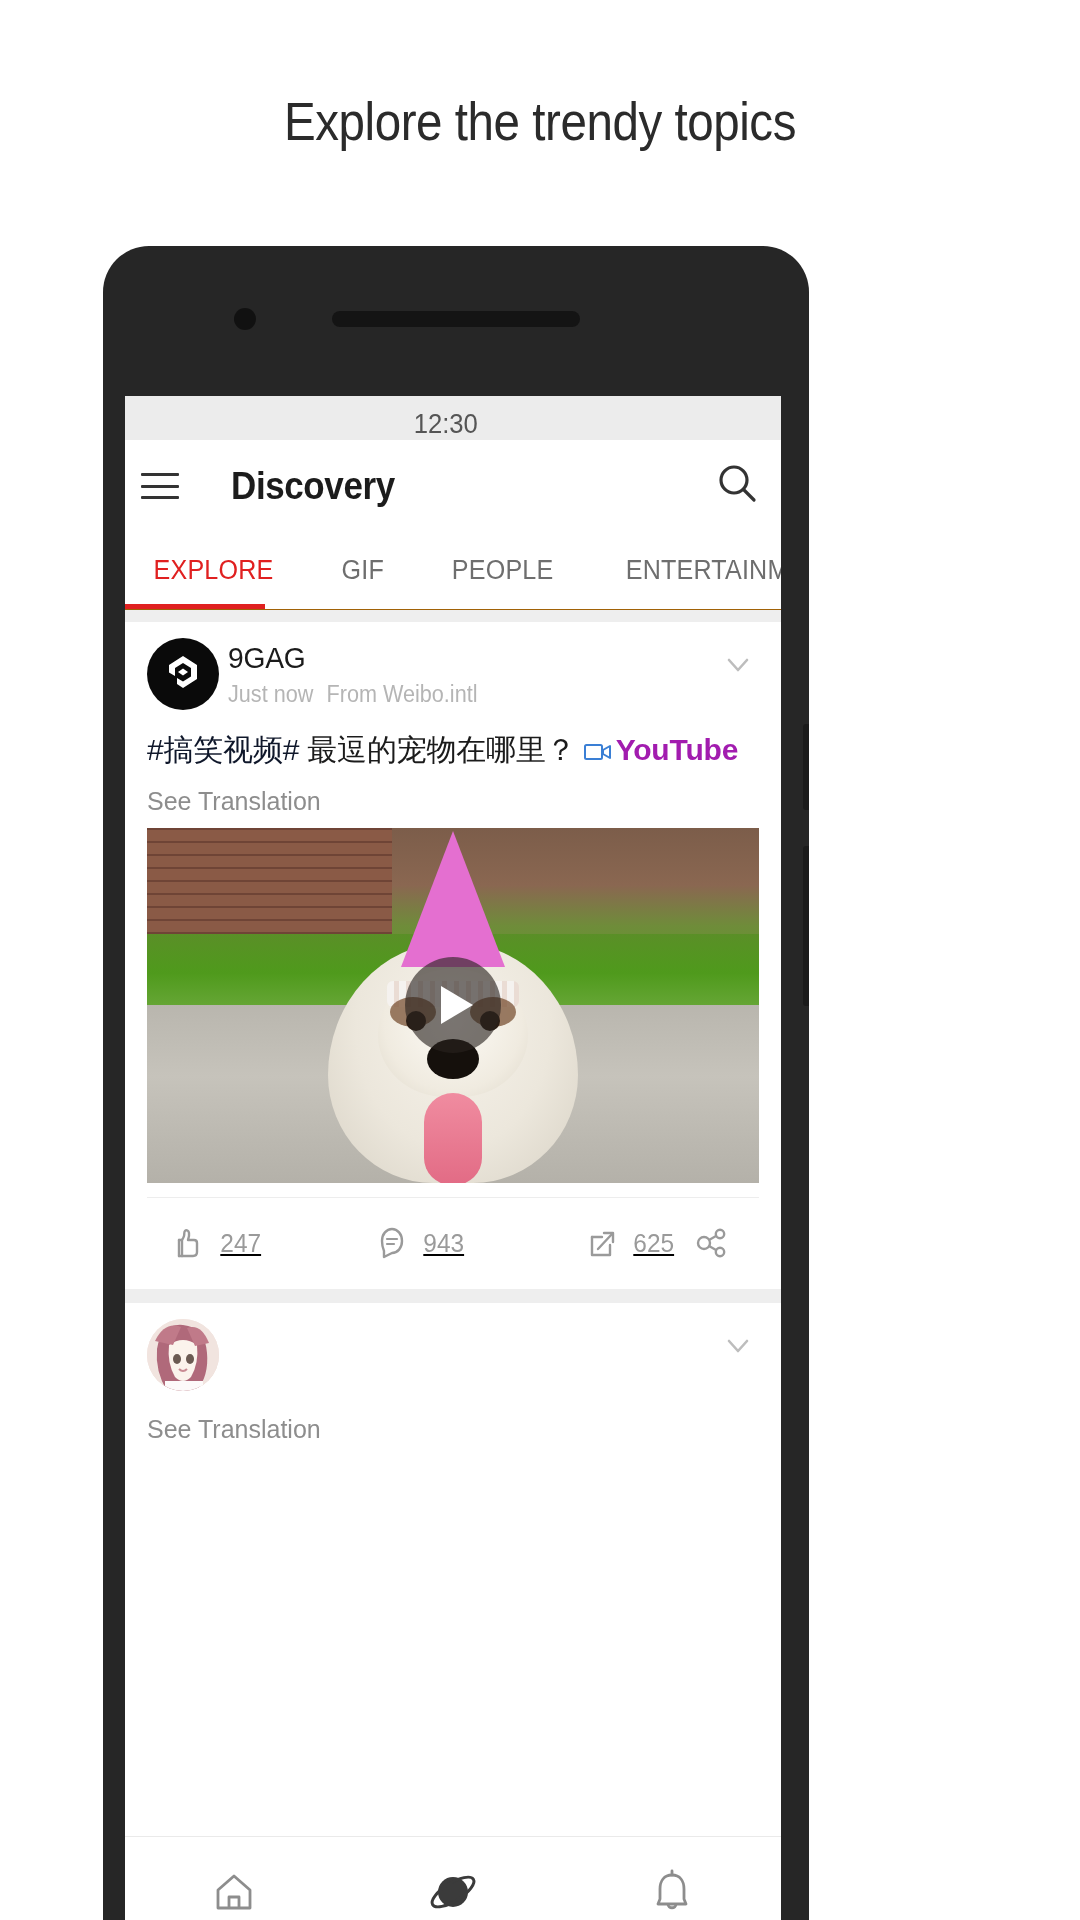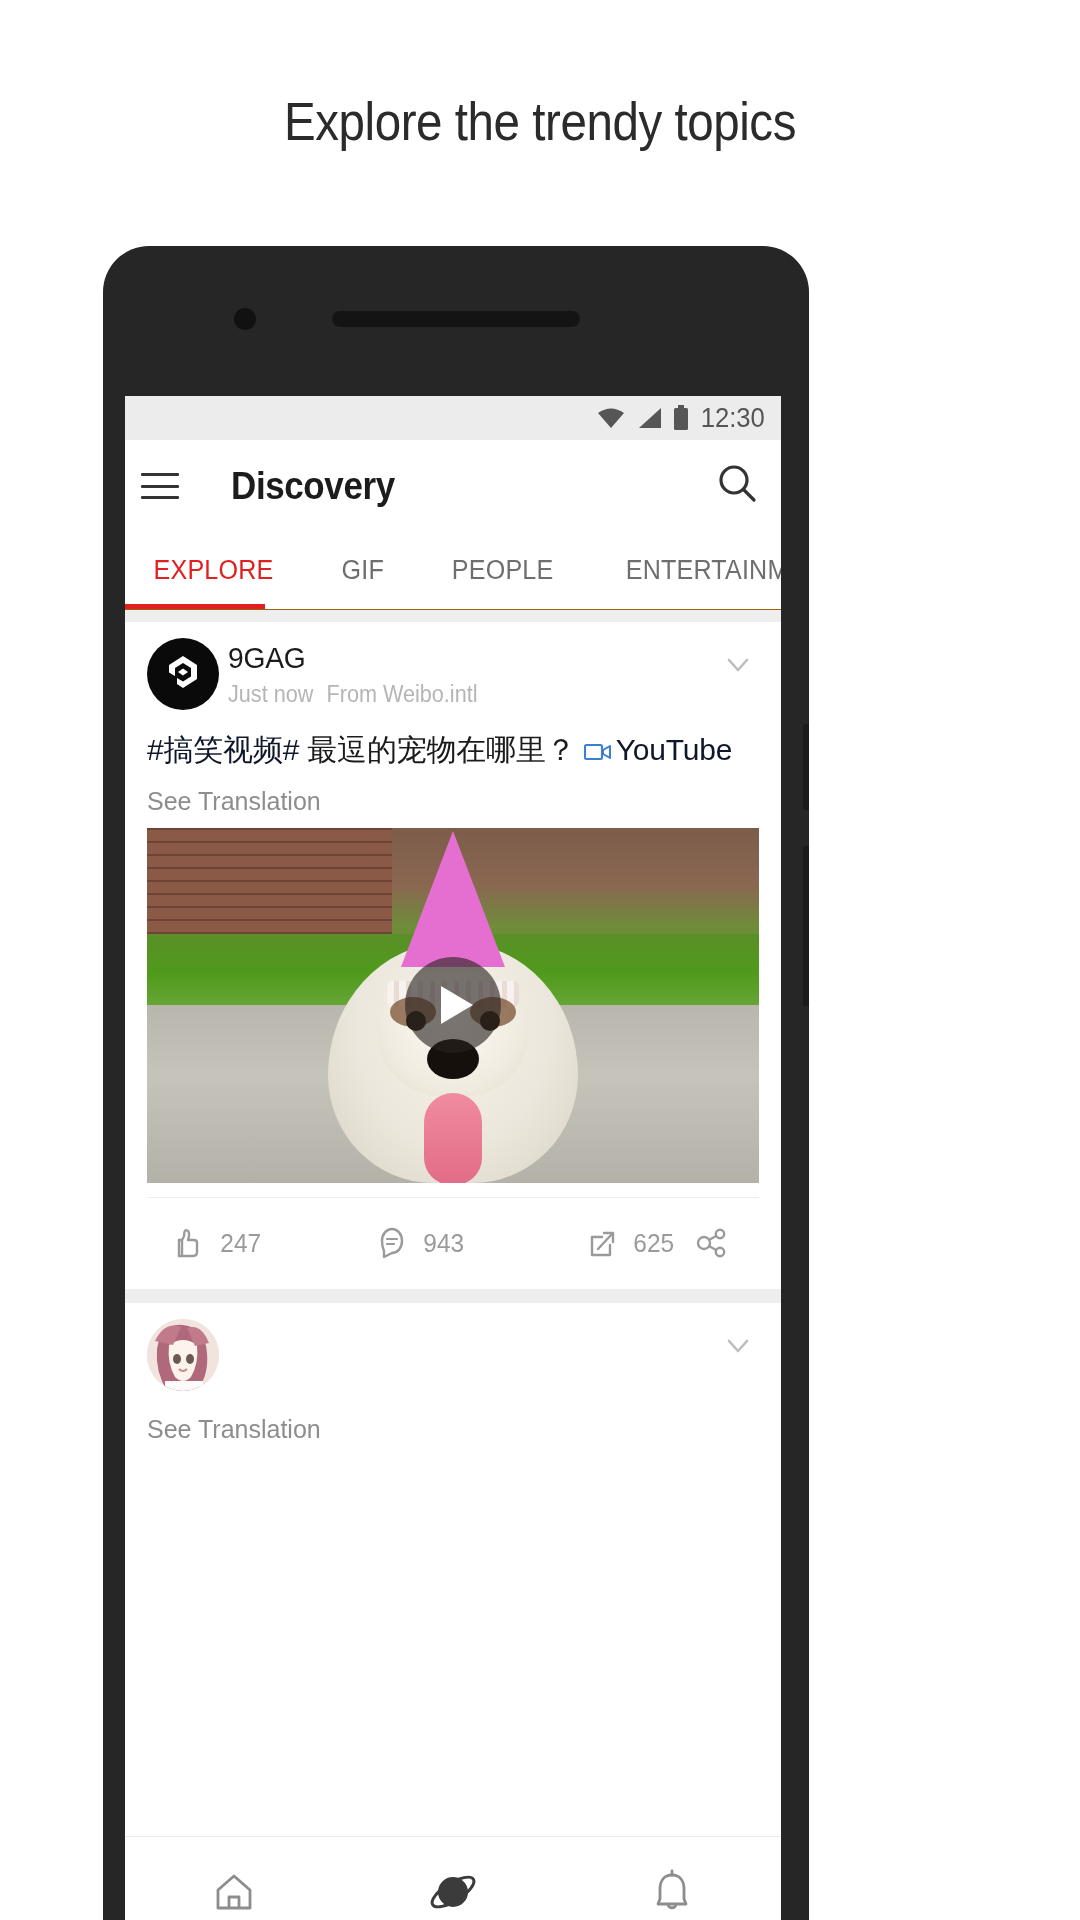--- a/index.html
+++ b/index.html
@@ -58,21 +58,21 @@
     left: 22px; top: 150px;
     width: 656px; height: 1550px;
     background: #ffffff;
     overflow: hidden;
   }
 
   
   .statusbar {
     height: 44px; background: #ececec;
     display: flex; align-items: center; justify-content: flex-end;
-    padding-right: 14px; gap: 9px;
+    padding-right: 14px; gap: 9px; flex-direction: column;
   }
   .sb-icon { display: block; }
   .sb-time {
     font-size: 27px; color: #555; letter-spacing: 0px;
     font-family: "Liberation Sans", sans-serif;
     transform: scaleX(0.95);
   }
 
   
   .appbar {
@@ -129,21 +129,21 @@
   .post-author { font-size: 30px; color: #1b1b1b; font-weight: 400; letter-spacing:-0.2px; transform: scaleX(0.94); transform-origin:left center;}
   .post-sub { font-size: 23px; color: #b5b5b5; margin-top: 6px; transform: scaleX(0.94); transform-origin:left center;}
   .post-sub .sep { display: inline-block; width: 14px; }
   .chev { position: absolute; right: 4px; top: 26px; cursor: pointer; }
 
   .post-text {
     font-size: 30px; color: #1b1b1b; line-height: 1.35;
     padding: 10px 0 0 0; letter-spacing: -0.2px;
   }
   .post-text .hash { color: #0f172a; }
-  .post-text .yt { color: #0f172a; }
+  .post-text .yt { color: #a21caf; font-weight: bold; }
   .post-text .ytico { display:inline-block; vertical-align: -2px; margin-right: 4px; }
   .see-translation { font-size: 25px; color: #8d8d8d; padding: 14px 0 12px 0; cursor: pointer; }
 
   
   .media {
     position: relative; width: 612px; height: 355px;
     overflow: hidden; background:#cfcfcf;
   }
   .media-inner { position: absolute; inset: 0; }
   .sky-grass { position:absolute; left:0; top:0; width:100%; height:46%;
@@ -194,21 +194,21 @@
     border-left: 32px solid #fff;
     border-top: 19px solid transparent;
     border-bottom: 19px solid transparent;
     margin-left: 8px;
   }
 
   
   .actions {
     display: flex; align-items: center;
     border-top: 1px solid #ededed;
-    margin-top: 14px; height: 92px;
+    margin-top: 14px; height: 92px; text-decoration: underline;
   }
   .action { display: flex; align-items: center; cursor: pointer; }
   .action .num { font-size: 26px; color: #9a9a9a; margin-left: 12px; transform: scaleX(0.94); }
   .a1 { margin-left: 22px; }
   .a2 { margin-left: 112px; }
   .a3 { margin-left: 118px; }
   .a4 { margin-left: auto; margin-right: 28px; }
 
   .post-divider { height: 14px; background: #eeeeee; }
 

